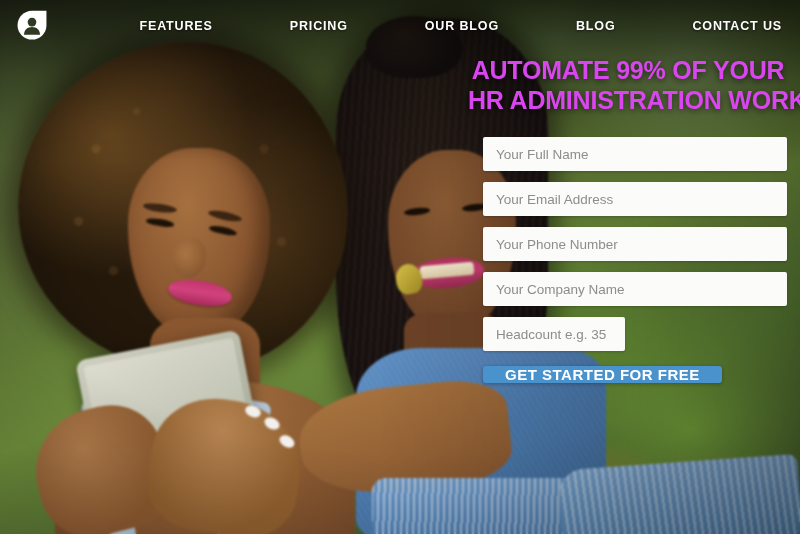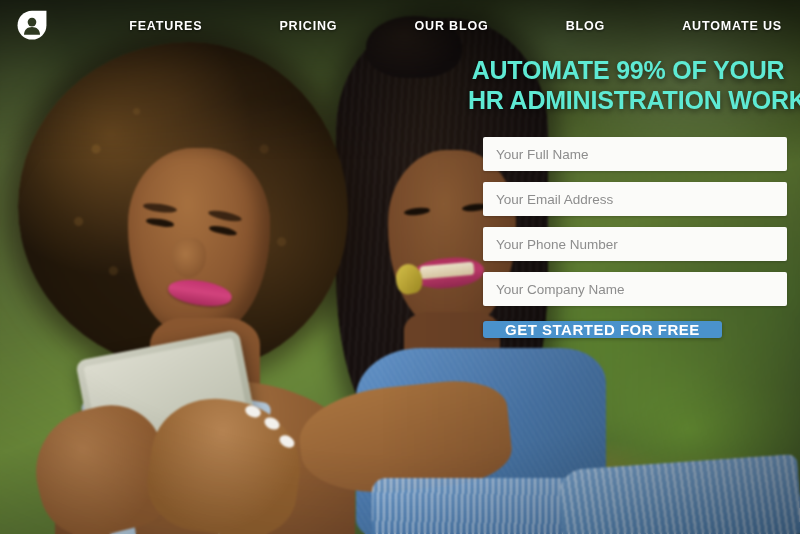--- a/index.html
+++ b/index.html
@@ -375,21 +375,21 @@
   
   .hero-panel {
     position: absolute;
     left: 468px;
     top: 56px;
     width: 320px;
     z-index: 20;
   }
   .headline {
     margin: 0 0 22px 0;
-    color: #5eead4;
+    color: #d946ef;
     font-size: 25px;
     font-weight: bold;
     line-height: 1.18;
     letter-spacing: -0.2px;
     text-align: center;
     text-shadow: 0 2px 6px rgba(0,0,0,.55);
   }
   .headline .ln { display: block; white-space: nowrap; }
 
   .signup-form {
@@ -485,32 +485,33 @@
         <circle cx="20" cy="15.4" r="5.1" fill="#2f3a22"></circle>
         <path d="M10.6 30.2 C10.6 24.3 14.8 21.1 20 21.1 C25.2 21.1 29.4 24.3 29.4 30.2 Z" fill="#2f3a22"></path>
       </svg>
     </a>
 
     <nav class="nav">
       <a class="nav-link" href="#">FEATURES</a>
       <a class="nav-link" href="#">PRICING</a>
       <a class="nav-link" href="#">OUR BLOG</a>
       <a class="nav-link" href="#">BLOG</a>
-      <a class="nav-link" href="#">AUTOMATE US</a>
+      <a class="nav-link" href="#">CONTACT US</a>
     </nav>
   </header>
 
   <section class="hero-panel">
     <h1 class="headline">
       <span class="ln">AUTOMATE 99% OF YOUR</span>
       <span class="ln">HR ADMINISTRATION WORK</span>
     </h1>
 
     <form class="signup-form">
       <input class="field" type="text" placeholder="Your Full Name" style="">
       <input class="field" type="email" placeholder="Your Email Address" style="">
       <input class="field" type="tel" placeholder="Your Phone Number" style="">
       <input class="field" type="text" placeholder="Your Company Name" style="">
+      <input class="field field--narrow" type="text" placeholder="Headcount e.g. 35" style="">
       <button class="cta" type="submit">GET STARTED FOR FREE</button>
     </form>
   </section>
 
 </div>
 
 </body></html>

